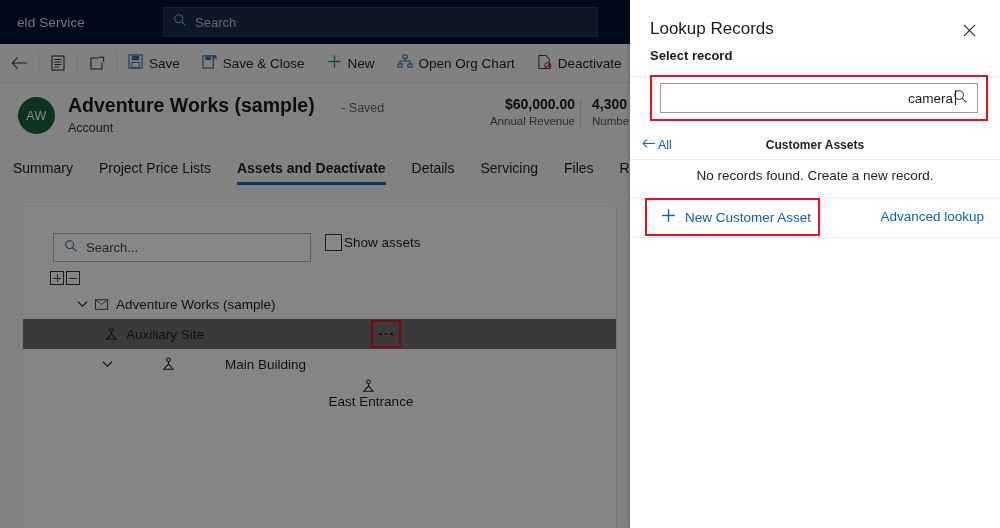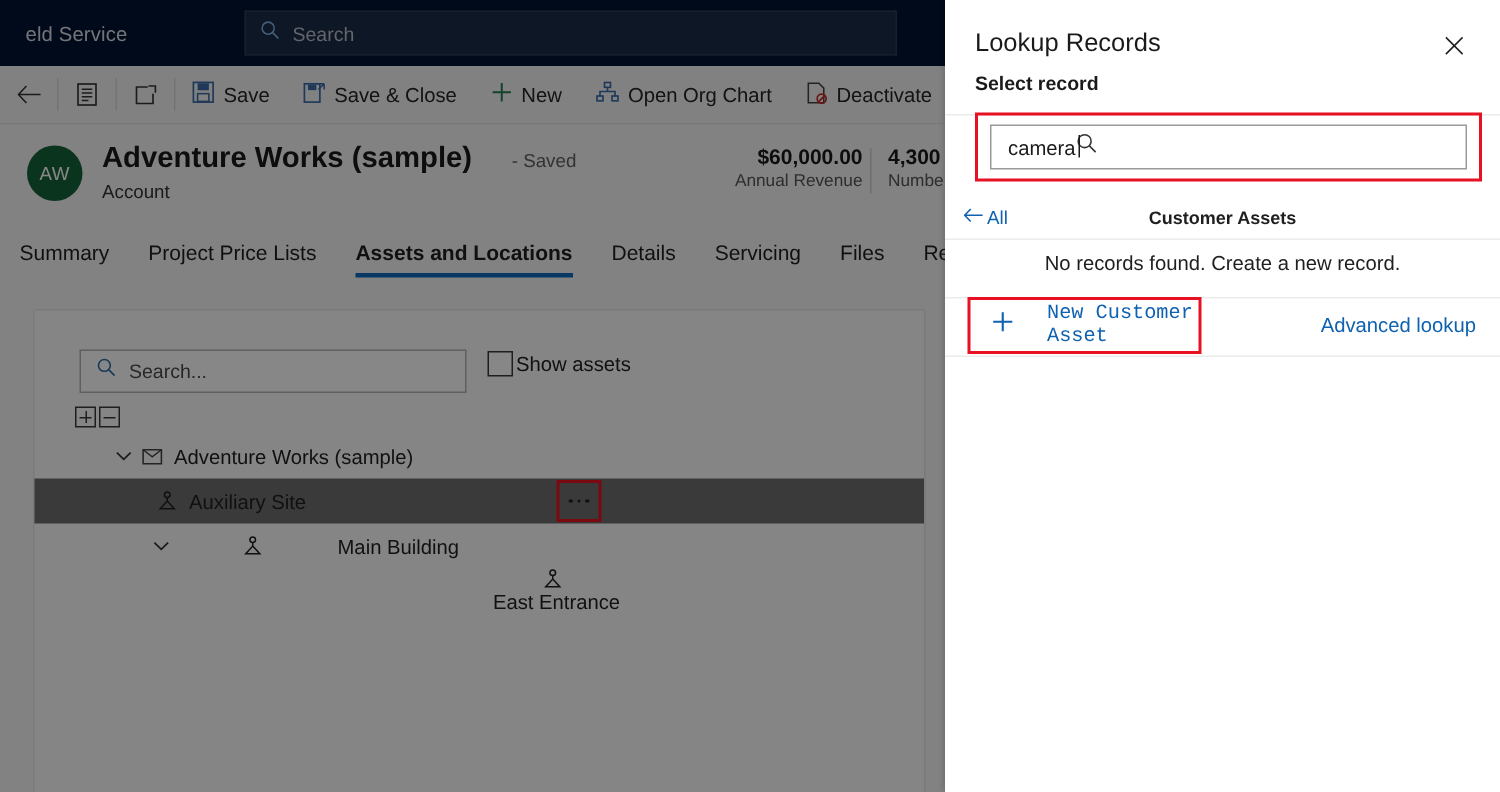--- a/index.html
+++ b/index.html
@@ -129,21 +129,21 @@
   }
   #panel-sub { position:absolute; left:20px; top:48px; font-size:13px; color:#1a1a1a; font-weight:bold; }
   #panel-divider { position:absolute; left:0; top:76px; width:370px; height:1px; background:#ebebeb; }
 
   #lookup-search-outer {
     position:absolute; left:20px; top:75px; width:338px; height:46px;
     border:2px solid #e81123; display:flex; align-items:center; justify-content:center;
   }
   #lookup-search {
     width:318px; height:30px; border:1.5px solid #9a9a9a; background:#fff;
-    display:flex; align-items:center; padding:0 9px 0 11px; justify-content:flex-start;
+    display:flex; align-items:center; padding:0 9px 0 11px; justify-content:flex-end;
   }
   #lookup-search .val { font-size:13.5px; color:#1a1a1a; position:relative; }
   #lookup-search .val:after {
     content:""; position:absolute; right:-3px; top:-1px; width:1px; height:15px; background:#1a1a1a;
   }
 
   #entity-bar {
     position:absolute; left:0; top:131px; width:370px; height:28px;
     display:flex; align-items:center;
   }
@@ -152,22 +152,22 @@
   #entity-divider { position:absolute; left:0; top:159px; width:370px; height:1px; background:#ebebeb; }
 
   #empty-msg {
     position:absolute; left:0; top:168px; width:370px; text-align:center;
     font-size:13.5px; color:#1f1f1f;
   }
   #empty-divider { position:absolute; left:0; top:198px; width:370px; height:1px; background:#ebebeb; }
 
   #action-row { position:absolute; left:0; top:199px; width:370px; height:36px; }
   #new-record-outer {
-    position:absolute; left:15px; top:-1px; width:156px; height:38px;
-    border:2px solid #e81123; display:flex; align-items:center; gap:22px; padding-left:14px;font-family:Liberation Mono, monospace;
+    position:absolute; left:15px; top:-1px; width:175px; height:38px;
+    border:2px solid #e81123; display:flex; align-items:center; gap:9px; padding-left:14px;
   }
   #new-record-outer .lbl { color:#0f62b0; font-size:13.5px; }
   #adv-lookup { position:absolute; right:16px; top:10px; color:#0f62b0; font-size:13.5px; }
   #action-divider { position:absolute; left:0; top:237px; width:370px; height:1px; background:#ebebeb; }
 
   #panel-footer { position:absolute; left:0; bottom:0; width:370px; height:62px; }
   #btn-add {
     position:absolute; right:92px; bottom:18px; width:82px; height:29px;
     background:#3a73b8; color:#fff; font-size:13.5px;
     display:flex; align-items:center; justify-content:center;
@@ -302,21 +302,21 @@
     <div id="metric-divider"></div>
     <div class="metric" style="left:592px; width:80px; text-align:left;">
       <div class="v">4,300</div>
       <div class="k">Numbe</div>
     </div>
   </div>
 
   <div id="tabs">
     <div class="tab">Summary</div>
     <div class="tab">Project Price Lists</div>
-    <div class="tab active">Assets and Locations</div>
+    <div class="tab active">Assets and Deactivate</div>
     <div class="tab">Details</div>
     <div class="tab">Servicing</div>
     <div class="tab">Files</div>
     <div class="tab">Relate</div>
   </div>
 
   <div id="content-card">
 
     <div id="tree-search">
       <span>

